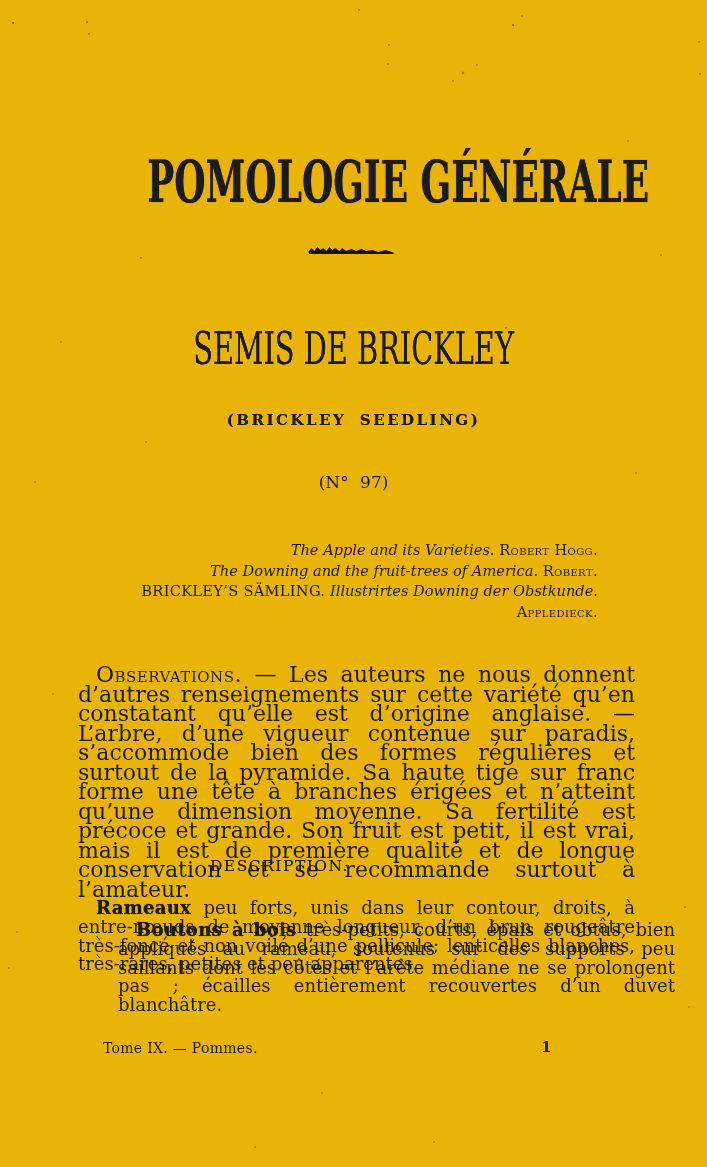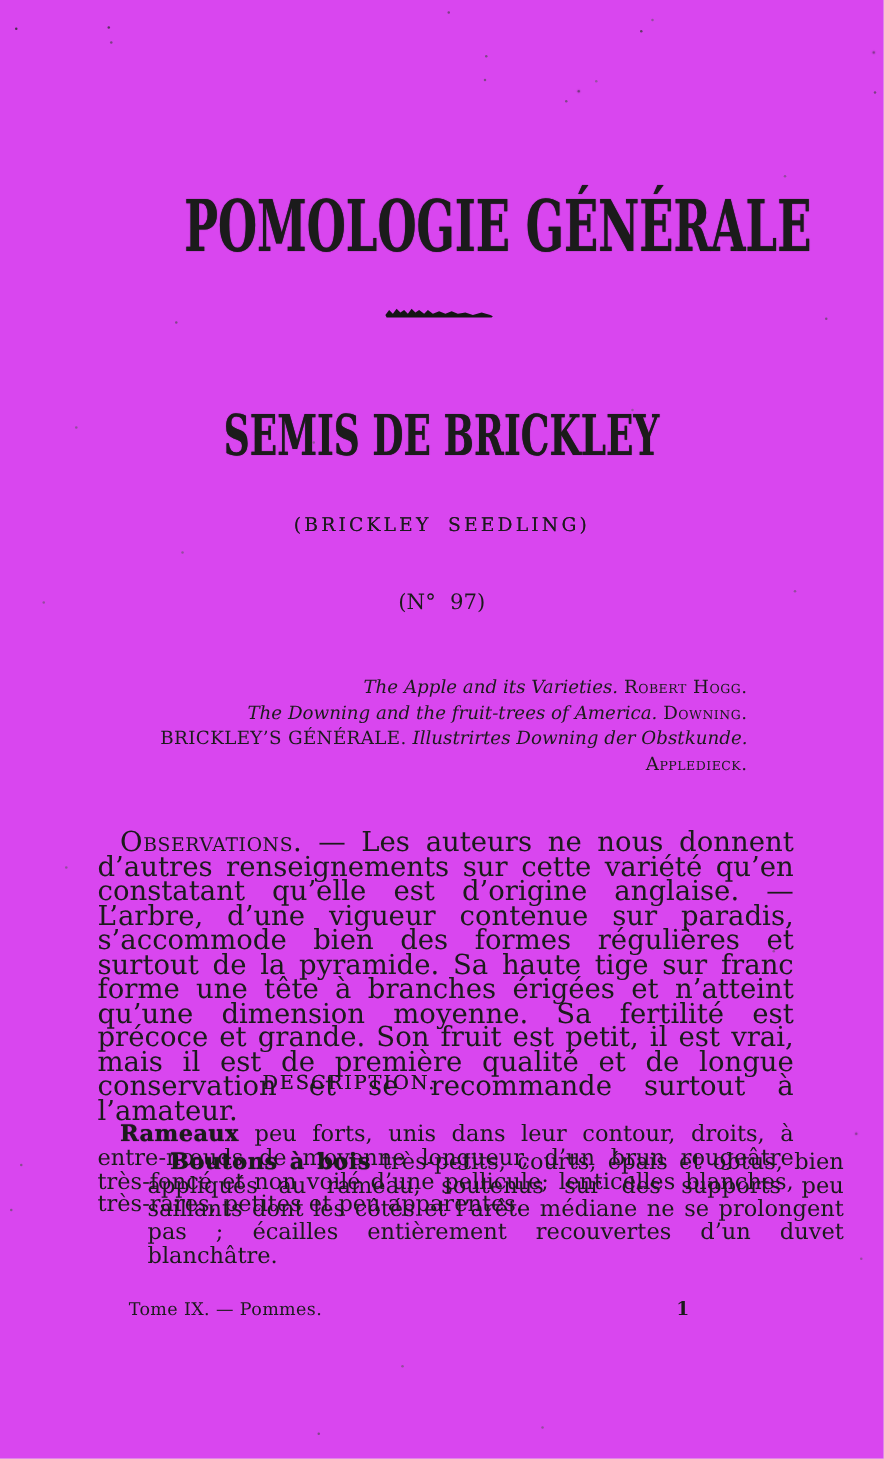--- a/index.html
+++ b/index.html
@@ -1,47 +1,47 @@
 <!DOCTYPE html>
 <html lang="fr"><head>
 <meta charset="utf-8">
 <style>
   html,body{margin:0;padding:0;background:#e8e8e4;}
   .page{
     position:relative;
     width:707px;height:1167px;
     margin:0 auto;
-    background:#d946ef;
+    background:#eab308;
     color:#1b1b1b;
     font-family:"DejaVu Serif","Liberation Serif",serif;
     overflow:hidden;
   }
   
   .main-title{
     position:absolute;top:148px;left:0;width:707px;
     text-align:center;margin:0;
     font-size:57px;font-weight:bold;white-space:nowrap;
     letter-spacing:0px;
     text-shadow:0 0 1px rgba(0,0,0,.75);
   }
   .main-title .squeeze{display:inline-block;transform:scaleX(.63);transform-origin:50% 50%;}
   .ornament{
     position:absolute;top:240px;left:50%;transform:translateX(-53%);
     width:90px;height:9px;
   }
   .variety-title{
     position:absolute;top:322px;left:0;width:707px;
     text-align:center;margin:0;
-    font-size:45px;font-weight:bold;white-space:nowrap;
+    font-size:45px;font-weight:normal;white-space:nowrap;
     text-shadow:0 0 .8px rgba(0,0,0,.7);
   }
   .variety-title .squeeze{display:inline-block;transform:scaleX(.64);transform-origin:50% 50%;}
   .variety-subtitle{
     position:absolute;top:411px;left:0;width:707px;
-    text-align:center;font-size:15px;font-weight:normal;
+    text-align:center;font-size:15px;font-weight:bold;
     letter-spacing:2.5px;word-spacing:6px;
     text-shadow:0 0 .5px rgba(0,0,0,.6);
   }
   .variety-number{
     position:absolute;top:472px;left:0;width:707px;
     text-align:center;font-size:17px;word-spacing:6px;
   }
   
   .references{
     position:absolute;top:540px;left:86px;width:512px;
@@ -136,22 +136,22 @@
   </div>
 
   <h2 class="variety-title"><span class="squeeze">SEMIS DE BRICKLEY</span></h2>
 
   <div class="variety-subtitle">(BRICKLEY SEEDLING)</div>
 
   <div class="variety-number">(N° 97)</div>
 
   <section class="references">
     <p class="ref"><span class="ref-lead"></span><span class="ref-title">The Apple and its Varieties.</span> <span class="ref-author">Robert Hogg.</span></p>
-    <p class="ref"><span class="ref-lead"></span><span class="ref-title">The Downing and the fruit-trees of America.</span> <span class="ref-author">Downing.</span></p>
-    <p class="ref"><span class="ref-lead">BRICKLEY’S GÉNÉRALE.</span> <span class="ref-title">Illustrirtes Downing der Obstkunde.</span> <span class="ref-author">Apple­dieck.</span></p>
+    <p class="ref"><span class="ref-lead"></span><span class="ref-title">The Downing and the fruit-trees of America.</span> <span class="ref-author">Robert.</span></p>
+    <p class="ref"><span class="ref-lead">BRICKLEY’S SÄMLING.</span> <span class="ref-title">Illustrirtes Downing der Obstkunde.</span> <span class="ref-author">Apple­dieck.</span></p>
   </section>
 
   <p class="observations"><span class="obs-label">Observations.</span><span> — Les auteurs ne nous donnent d’autres renseignements sur cette variété qu’en constatant qu’elle est d’origine anglaise. — L’arbre, d’une vigueur contenue sur paradis, s’accommode bien des formes régulières et surtout de la pyramide. Sa haute tige sur franc forme une tête à branches érigées et n’atteint qu’une dimension moyenne. Sa fertilité est précoce et grande. Son fruit est petit, il est vrai, mais il est de première qualité et de longue conservation et se recommande surtout à l’amateur.</span></p>
 
   <h3 class="desc-heading">DESCRIPTION.</h3>
 
   <p class="desc-para para-1"><span class="lead">Rameaux</span><span> peu forts, unis dans leur contour, droits, à entre-nœuds de moyenne longueur, d’un brun rougeâtre très-foncé et non voilé d’une pellicule; lenticelles blanches, très-rares, petites et peu apparentes.</span></p>
 
   <p class="desc-para para-2"><span class="lead">Boutons à bois</span><span> très-petits, courts, épais et obtus, bien appliqués au rameau, soutenus sur des supports peu saillants dont les côtés et l’arête médiane ne se prolongent pas ; écailles entièrement recouvertes d’un duvet blanchâtre.</span></p>
 

